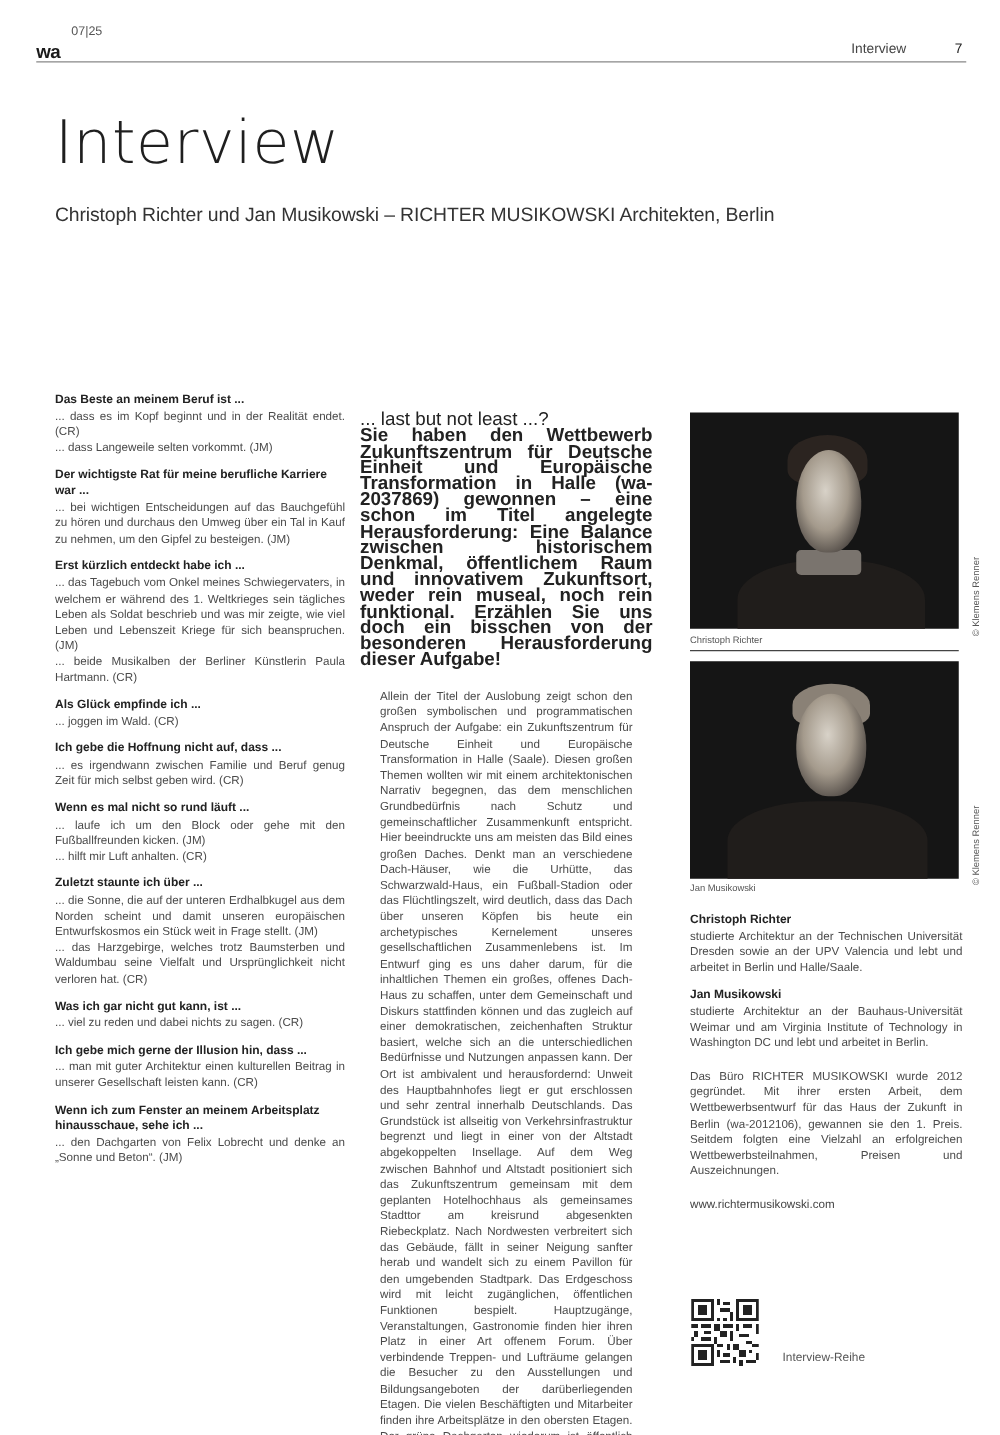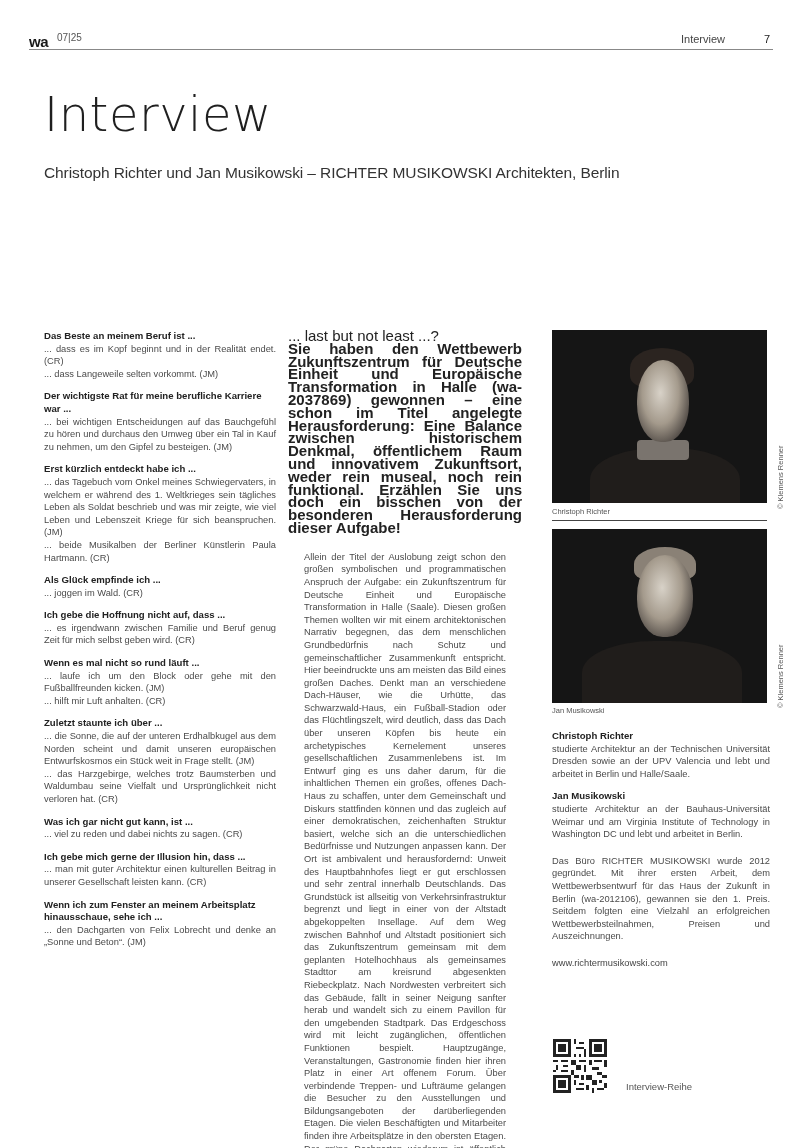--- a/index.html
+++ b/index.html
@@ -1,26 +1,26 @@
 <!DOCTYPE html>
 <html><head>
 <meta charset="utf-8">
 <style>
   html, body { margin:0; padding:0; background:#ffffff; }
   body { width:800px; height:1148px; position:relative; overflow:hidden; color:#2a2a2a; font-family:"Liberation Sans", sans-serif; }
   .header { position:absolute; left:29px; top:0; width:744px; height:41px; }
   .header .logo { position:absolute; left:0; top:33px; font-weight:bold; font-size:15px; color:#1a1a1a; letter-spacing:-0.5px; }
-  .header .issue { position:absolute; left:28px; top:32px; font-size:10px; color:#555; }
+  .header .issue { position:absolute; left:28px; top:20px; font-size:10px; color:#555; }
   .header .section { position:absolute; right:48px; top:33px; font-size:11px; color:#444; }
   .header .pagenum { position:absolute; right:3px; top:33px; font-size:11px; color:#222; }
   .header .rule { position:absolute; left:0; top:49px; width:744px; height:1px; background:#888; }
   .title { position:absolute; left:44px; top:86px; font-size:48px; font-weight:normal; color:#1f1f1f; letter-spacing:0.5px; font-family:"DejaVu Sans", sans-serif; font-weight:200; }
   .subtitle { position:absolute; left:44px; top:164px; font-size:15.5px; color:#333; letter-spacing:-0.1px; }
   .col { position:absolute; font-size:9.3px; line-height:12.6px; color:#4a4a4a; text-align:justify; }
-  .col1 { left:44px; top:330px; width:232px; }
+  .col1 { left:44px; top:314px; width:232px; }
   .col2 { left:288px; top:330px; width:234px; }
   .col3 { left:552px; top:730px; width:218px; }
   .qa { margin-bottom:10px; }
   .q { font-weight:bold; color:#222; font-size:9.6px; text-align:left; }
   .a { margin:0; }
   .lead { margin:16px; }
   .lead-q { font-weight:bold; color:#222; font-size:15px; line-height:12.8px; }
   .photo { position:absolute; left:552px; width:215px; background:#151515; overflow:hidden; }
   .photo1 { top:330px; height:173px; }
   .photo2 { top:529px; height:174px; }

